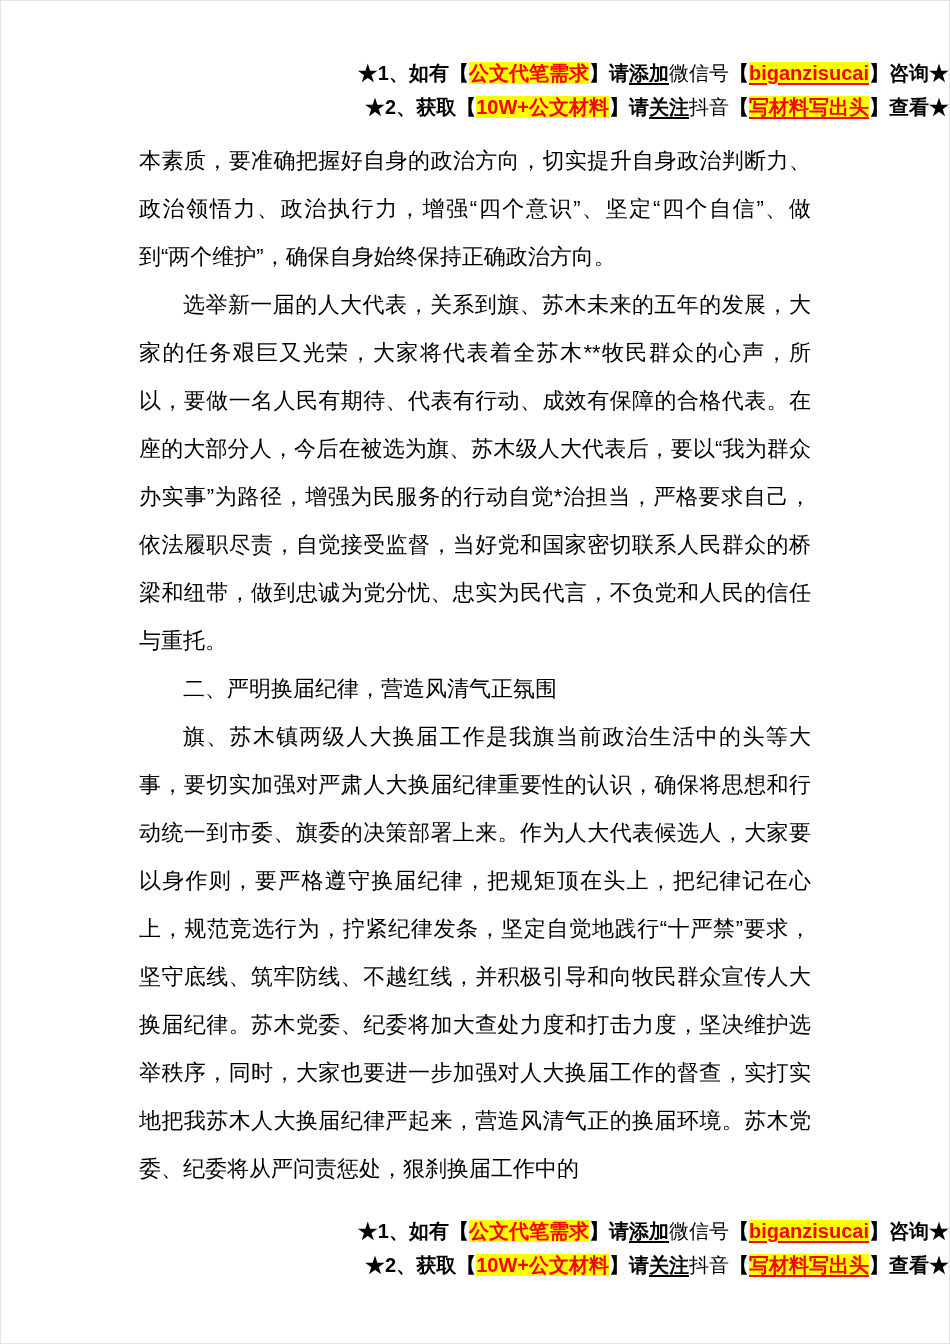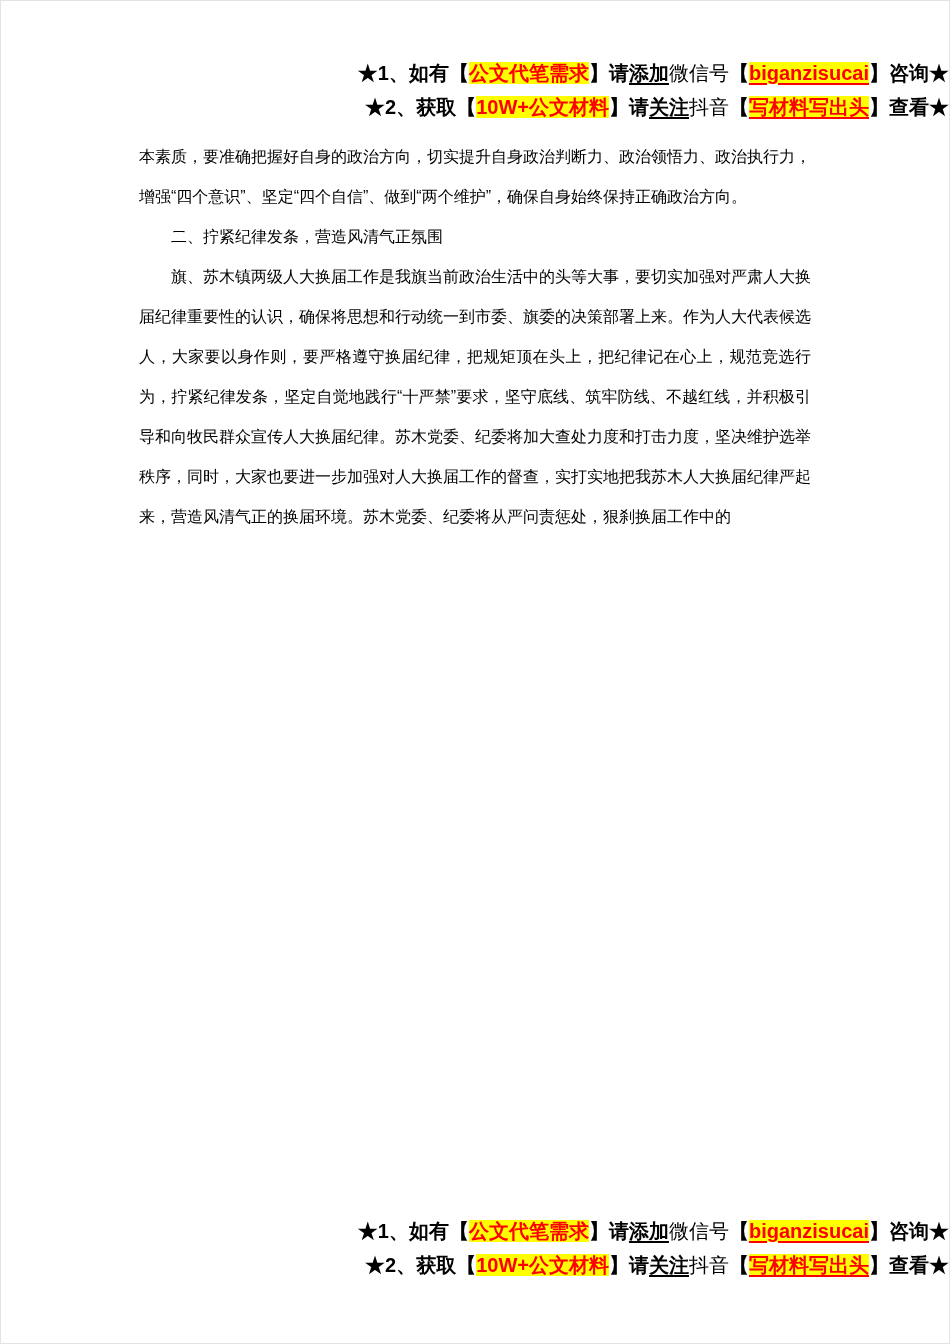--- a/index.html
+++ b/index.html
@@ -49,43 +49,44 @@
     font-weight: bold;
     color: var(--red, #ff0000);
     background: var(--hl, #ffff00);
     text-decoration: underline;
     text-underline-offset: 3px;
     text-decoration-thickness: 2px;
   }
   .doc-body {
     width: 672px;
     margin: 13px auto 0 auto;
-    font-size: 16px;
-    line-height: 40px;
+    font-size: 22px;
+    line-height: 48px;
     text-align: justify;
     text-justify: inter-character;
   }
   .para {
     margin: 0;
     padding: 0;
   }
   .para.indent { text-indent: 2em; }
 </style>
 </head>
 <body>
 
 <div class="page">
   <div class="banner banner-top">
       <div class="banner-line"><span class="seg seg-b">★1、如有【</span><span class="seg seg-hl">公文代笔需求</span><span class="seg seg-b">】请</span><span class="seg seg-bu">添加</span><span class="seg seg-r">微信号</span><span class="seg seg-b">【</span><span class="seg seg-hlu">biganzisucai</span><span class="seg seg-b">】咨询★</span></div>
       <div class="banner-line"><span class="seg seg-b">★2、获取【</span><span class="seg seg-hl">10W+公文材料</span><span class="seg seg-b">】请</span><span class="seg seg-bu">关注</span><span class="seg seg-r">抖音</span><span class="seg seg-b">【</span><span class="seg seg-hlu">写材料写出头</span><span class="seg seg-b">】查看★</span></div>
     </div>
 
   <div class="doc-body">
       <p class="para">本素质，要准确把握好自身的政治方向，切实提升自身政治判断力、政治领悟力、政治执行力，增强“四个意识”、坚定“四个自信”、做到“两个维护”，确保自身始终保持正确政治方向。</p>
-      <p class="para indent heading">二、拧紧纪律发条，营造风清气正氛围</p>
+      <p class="para indent">选举新一届的人大代表，关系到旗、苏木未来的五年的发展，大家的任务艰巨又光荣，大家将代表着全苏木**牧民群众的心声，所以，要做一名人民有期待、代表有行动、成效有保障的合格代表。在座的大部分人，今后在被选为旗、苏木级人大代表后，要以“我为群众办实事”为路径，增强为民服务的行动自觉*治担当，严格要求自己，依法履职尽责，自觉接受监督，当好党和国家密切联系人民群众的桥梁和纽带，做到忠诚为党分忧、忠实为民代言，不负党和人民的信任与重托。</p>
+      <p class="para indent heading">二、严明换届纪律，营造风清气正氛围</p>
       <p class="para indent">旗、苏木镇两级人大换届工作是我旗当前政治生活中的头等大事，要切实加强对严肃人大换届纪律重要性的认识，确保将思想和行动统一到市委、旗委的决策部署上来。作为人大代表候选人，大家要以身作则，要严格遵守换届纪律，把规矩顶在头上，把纪律记在心上，规范竞选行为，拧紧纪律发条，坚定自觉地践行“十严禁”要求，坚守底线、筑牢防线、不越红线，并积极引导和向牧民群众宣传人大换届纪律。苏木党委、纪委将加大查处力度和打击力度，坚决维护选举秩序，同时，大家也要进一步加强对人大换届工作的督查，实打实地把我苏木人大换届纪律严起来，营造风清气正的换届环境。苏木党委、纪委将从严问责惩处，狠刹换届工作中的</p>
     </div>
 
   <div class="banner banner-bottom">
       <div class="banner-line"><span class="seg seg-b">★1、如有【</span><span class="seg seg-hl">公文代笔需求</span><span class="seg seg-b">】请</span><span class="seg seg-bu">添加</span><span class="seg seg-r">微信号</span><span class="seg seg-b">【</span><span class="seg seg-hlu">biganzisucai</span><span class="seg seg-b">】咨询★</span></div>
       <div class="banner-line"><span class="seg seg-b">★2、获取【</span><span class="seg seg-hl">10W+公文材料</span><span class="seg seg-b">】请</span><span class="seg seg-bu">关注</span><span class="seg seg-r">抖音</span><span class="seg seg-b">【</span><span class="seg seg-hlu">写材料写出头</span><span class="seg seg-b">】查看★</span></div>
     </div>
 </div>
 
 </body></html>

